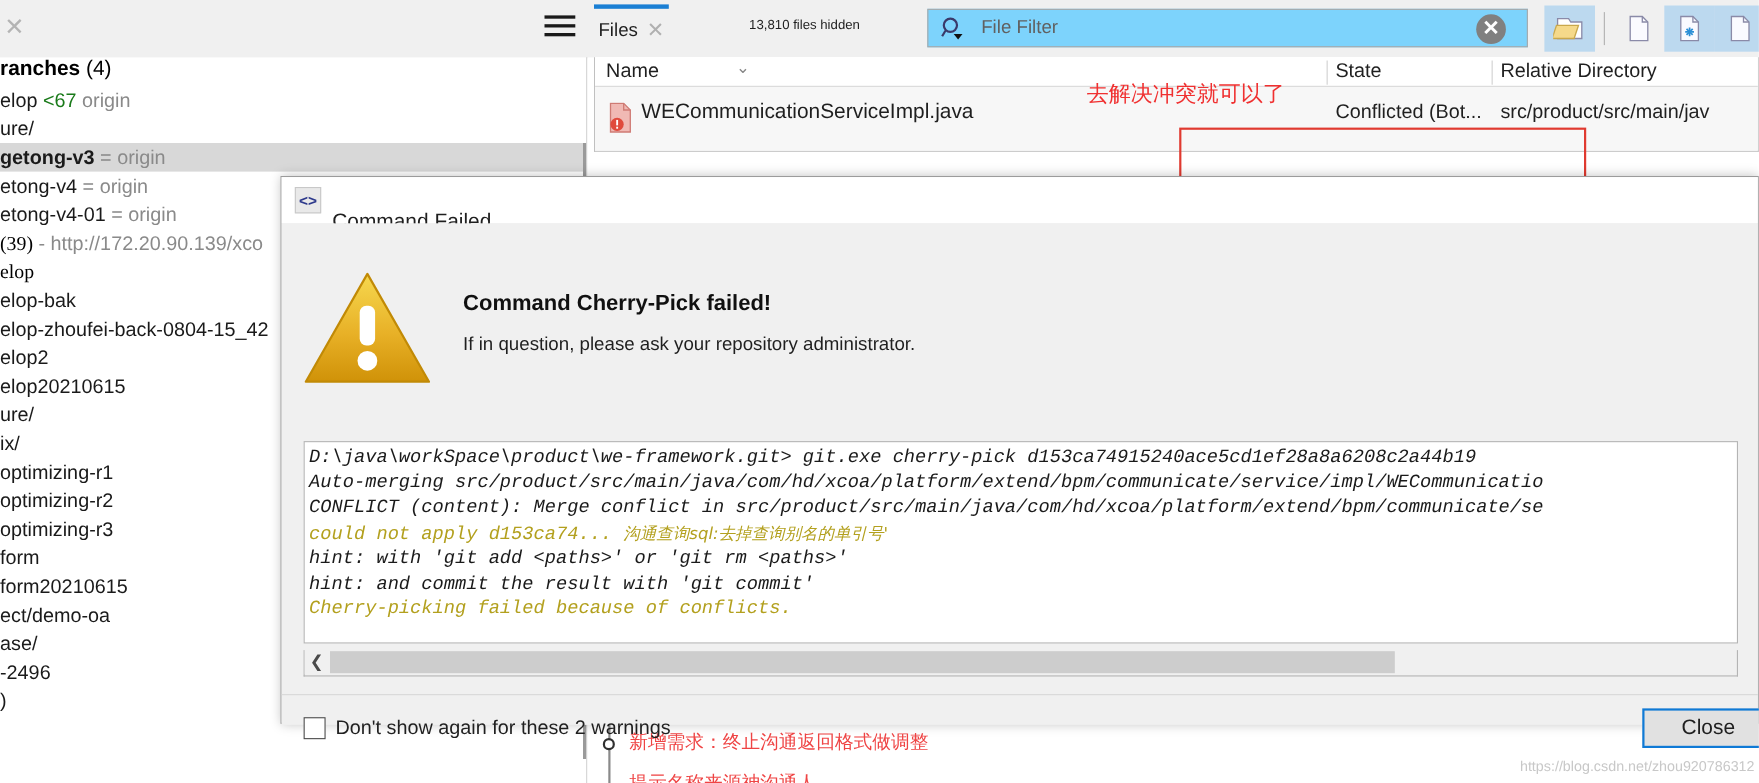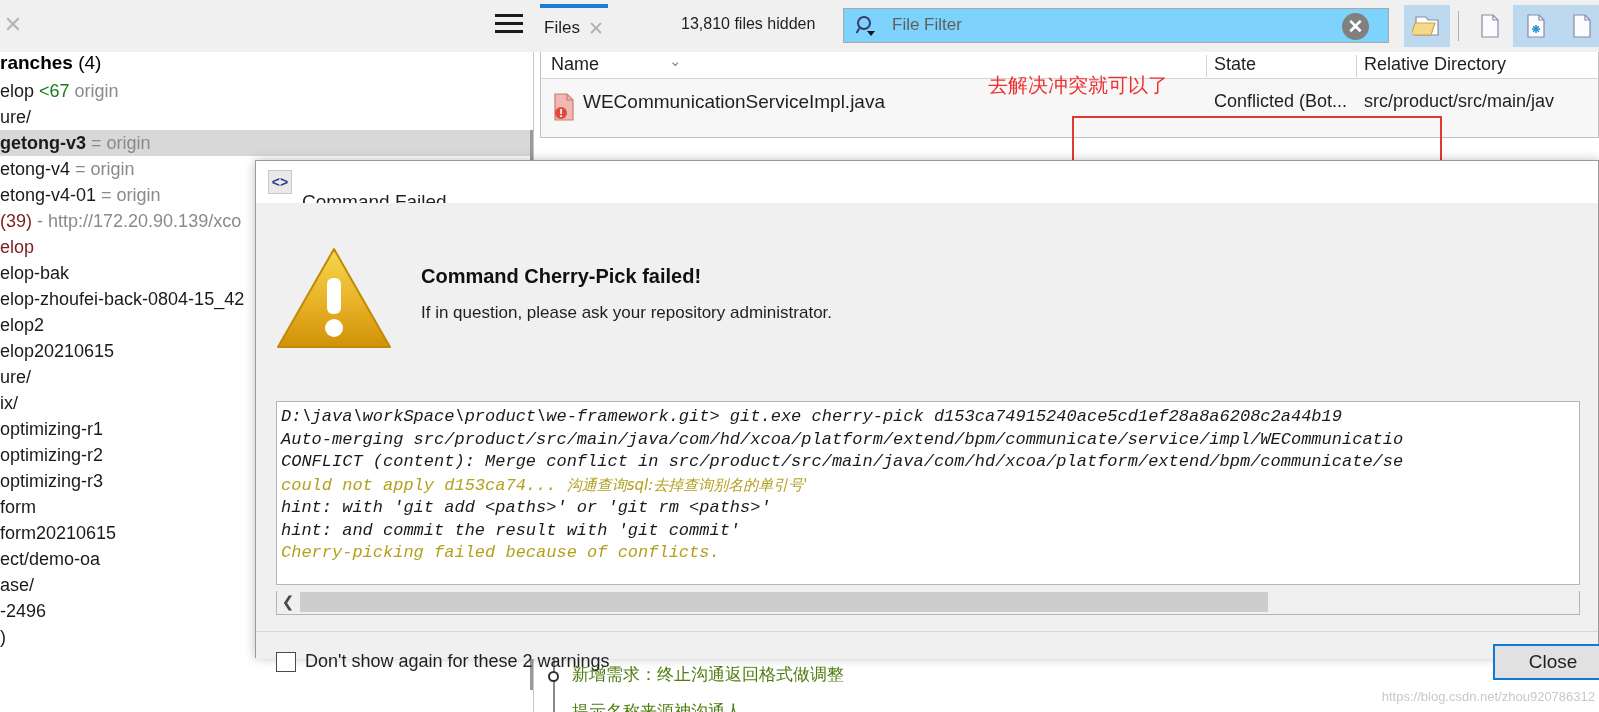--- a/index.html
+++ b/index.html
@@ -59,21 +59,21 @@
     font-size: 17px;
     color: #1f1f1f;
   }
   .tab-files .tab-x {
     font-size: 19px;
     color: #b0b0b0;
   }
   .files-hidden {
     position: absolute;
     left: 681px; top: 15px;
-    font-size: 16px;
+    font-size: 12px;
     color: #1f1f1f;
     white-space: nowrap;
   }
   .filter-box {
     position: absolute;
     left: 843px; top: 8px;
     width: 546px; height: 35px;
     background: #7dd3fc;
     border: 1px solid #a8a8a8;
     box-sizing: border-box;
@@ -154,21 +154,21 @@
     white-space: nowrap;
     overflow: hidden;
     padding-left: 0;
   }
   .branch-row.selected {
     background: #d8d8d8;
     font-weight: bold;
   }
   .branch-row .muted { color: #8a8a8a; font-weight: normal; }
   .branch-row .green { color: #1a7a1a; }
-  .branch-row .grey  { color: #7f1d1d; }
+  .branch-row .grey  { color: #000000; font-family: Liberation Serif, serif; }
   .branch-row .link  { color: #8a8a8a; }
   .branch-scroll-track {
     position: absolute;
     right: 0; top: 78px;
     width: 3px; height: 560px;
     background: #9a9a9a;
   }
 
   
   .files-area {
@@ -257,21 +257,21 @@
   .red-note {
     position: absolute;
     left: 988px; top: 72px;
     font-size: 20px;
     color: #f03030;
     white-space: nowrap;
   }
   .commit-item {
     position: absolute;
     font-size: 17px;
-    color: #4d7c0f;
+    color: #ef4444;
     white-space: nowrap;
   }
   .commit-rail {
     position: absolute;
     left: 553px; top: 650px;
     width: 2px; height: 62px;
     background: #8a8a8a;
   }
   .commit-dot {
     position: absolute;

